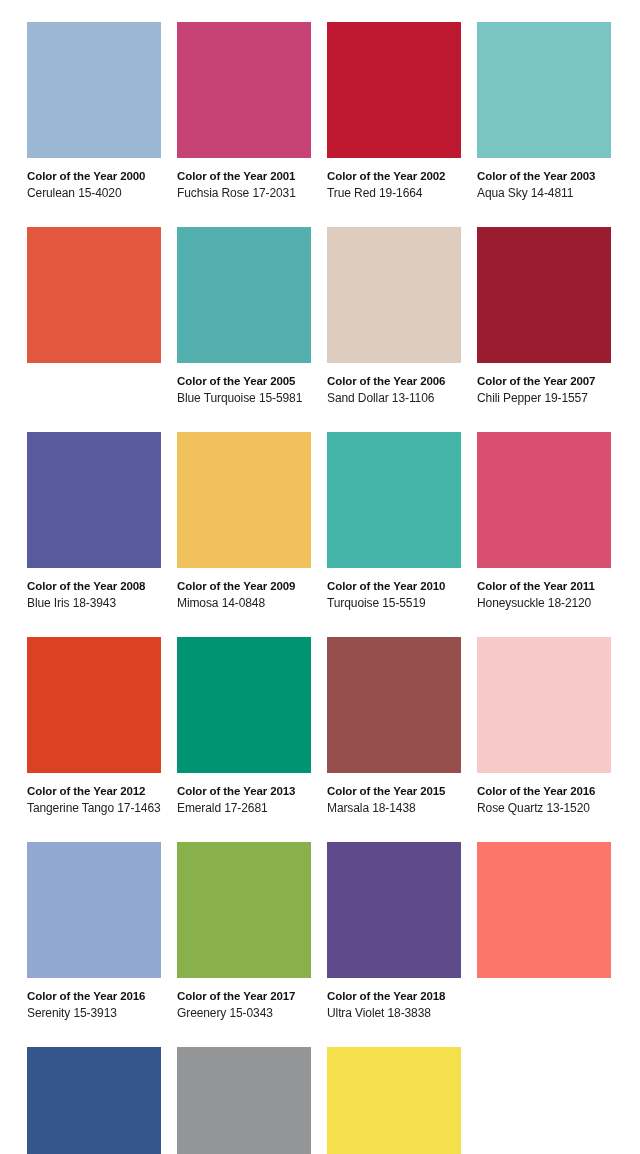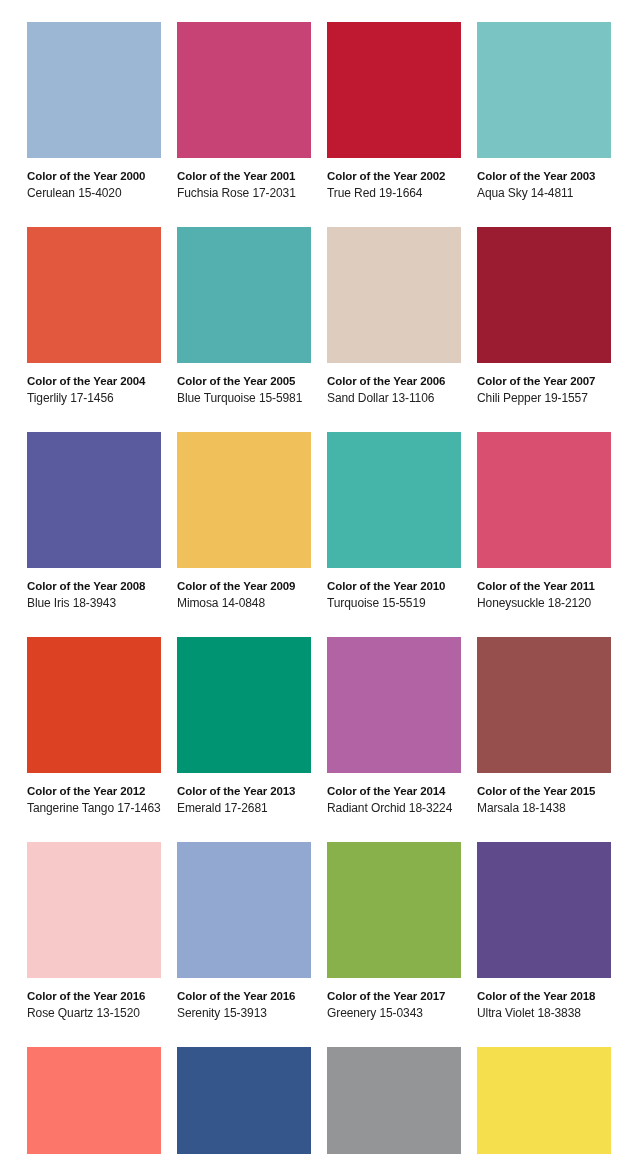--- a/index.html
+++ b/index.html
@@ -81,24 +81,20 @@
     </div>
     <div class="cell">
       <div class="swatch" style="background-color: rgb(123, 196, 196);"></div>
       <div class="caption">
         <div class="title">Color of the Year 2003</div>
         <div class="subtitle">Aqua Sky 14-4811</div>
       </div>
     </div>
     <div class="cell">
       <div class="swatch" style="background-color: rgb(226, 88, 62);"></div>
-      <div class="caption">
-        <div class="title">Color of the Year 2004</div>
-        <div class="subtitle">Tigerlily 17-1456</div>
-      </div>
     </div>
     <div class="cell">
       <div class="swatch" style="background-color: rgb(83, 176, 174);"></div>
       <div class="caption">
         <div class="title">Color of the Year 2005</div>
         <div class="subtitle">Blue Turquoise 15-5981</div>
       </div>
     </div>
     <div class="cell">
       <div class="swatch" style="background-color: rgb(222, 205, 190);"></div>
@@ -147,27 +143,20 @@
       <div class="caption">
         <div class="title">Color of the Year 2012</div>
         <div class="subtitle">Tangerine Tango 17-1463</div>
       </div>
     </div>
     <div class="cell">
       <div class="swatch" style="background-color: rgb(0, 148, 115);"></div>
       <div class="caption">
         <div class="title">Color of the Year 2013</div>
         <div class="subtitle">Emerald 17-2681</div>
-      </div>
-    </div>
-    <div class="cell">
-      <div class="swatch" style="background-color: rgb(177, 99, 163);"></div>
-      <div class="caption">
-        <div class="title">Color of the Year 2014</div>
-        <div class="subtitle">Radiant Orchid 18-3224</div>
       </div>
     </div>
     <div class="cell">
       <div class="swatch" style="background-color: rgb(150, 79, 76);"></div>
       <div class="caption">
         <div class="title">Color of the Year 2015</div>
         <div class="subtitle">Marsala 18-1438</div>
       </div>
     </div>
     <div class="cell">

